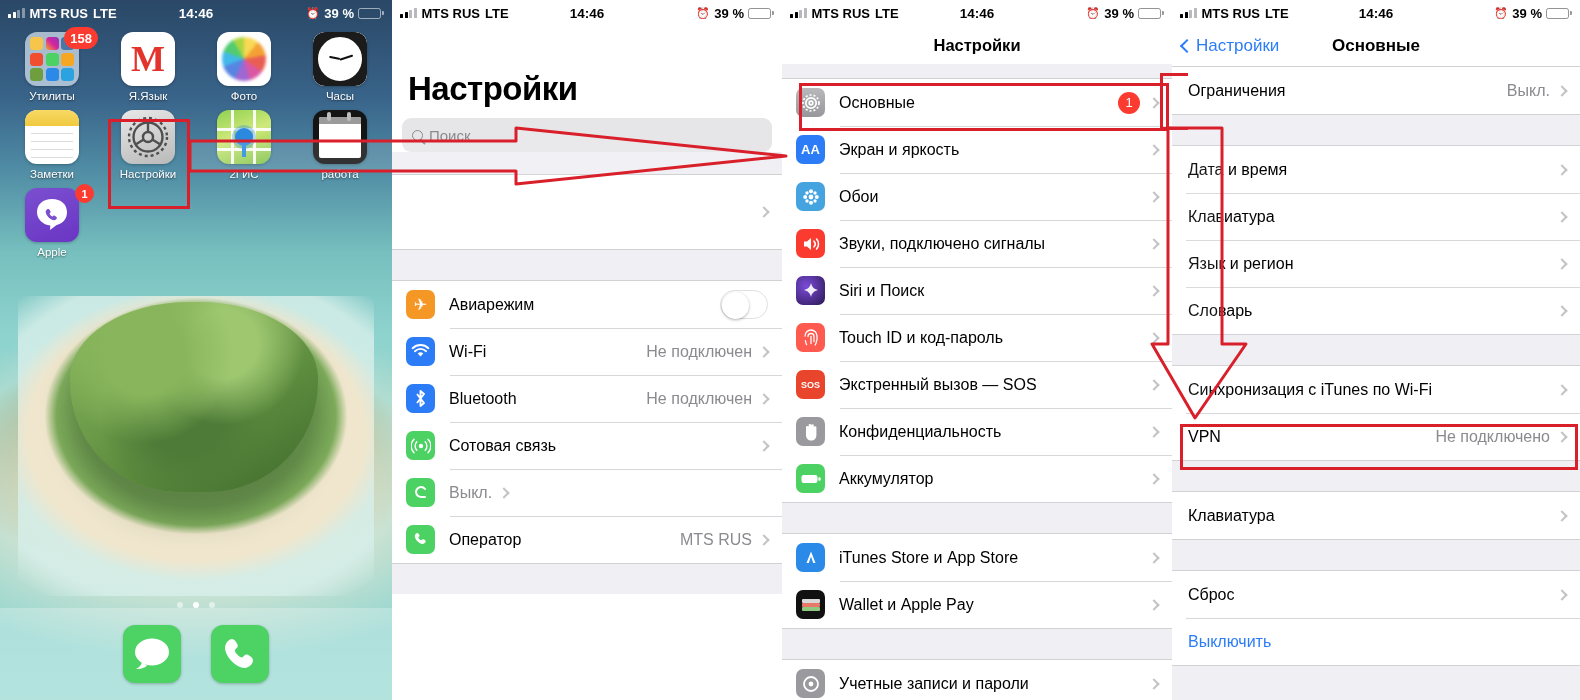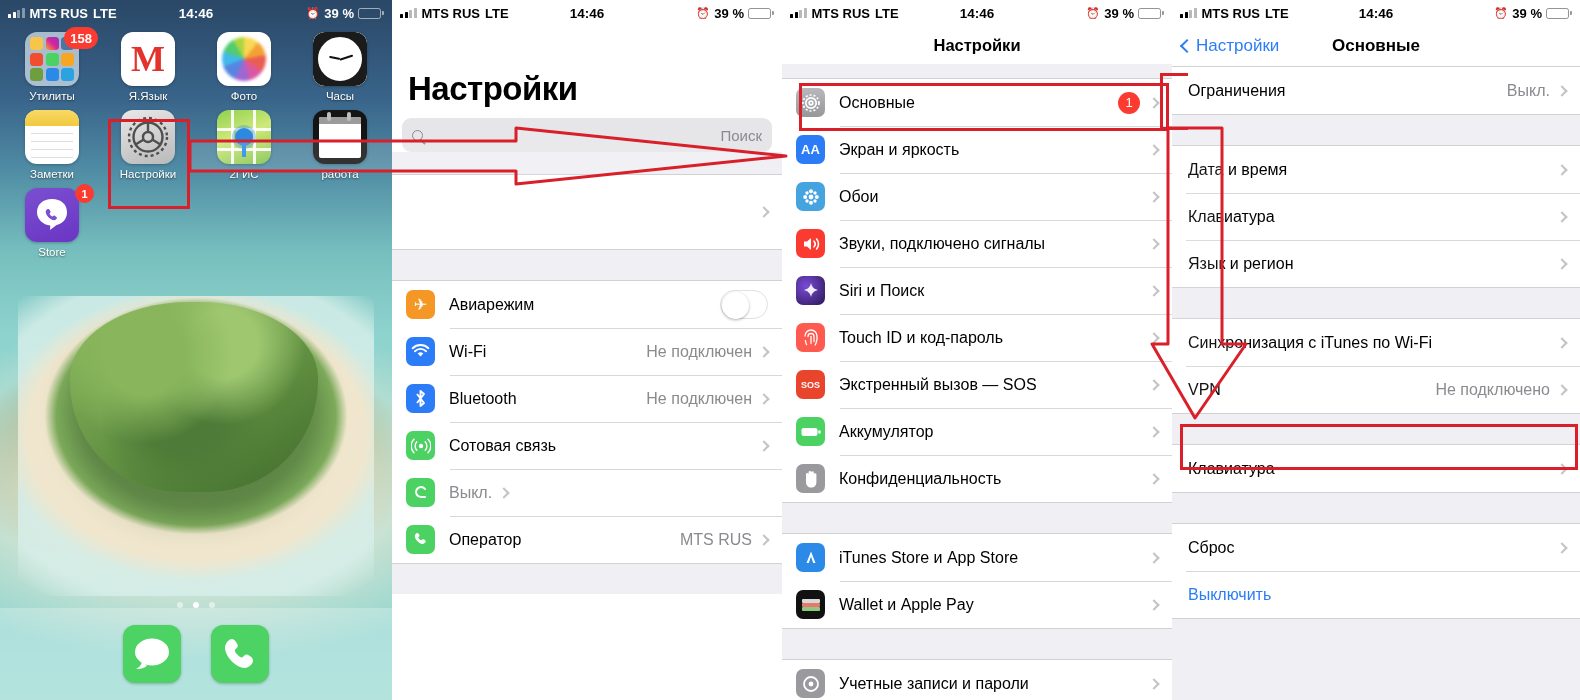--- a/index.html
+++ b/index.html
@@ -163,21 +163,21 @@
   .navbar-lg h1 { font-size: 33px; font-weight: bold; letter-spacing: -.5px; color: #000; }
   .navbar-ctr { height: 38px; display:flex; align-items:center; justify-content:center; position:relative;
                 font-size: 16.5px; font-weight: bold; color:#000; }
   .navbar-back { height: 40px; display:flex; align-items:center; position:relative; padding: 0 10px; }
   .navbar-back .back { display:flex; align-items:center; gap:3px; color:#2b7cf6; font-size:17px; }
   .navbar-back .title { position:absolute; left:0; right:0; text-align:center; font-size:17px; font-weight:bold; color:#000; pointer-events:none;}
   .chev-back { width:10px; height:10px; border-left:2.6px solid #2b7cf6; border-bottom:2.6px solid #2b7cf6;
                transform: rotate(45deg); display:inline-block; margin-right:1px; }
 
   .searchbar { margin: 6px 10px 0; height: 34px; border-radius: 9px; background: #e6e6e9;
-               display:flex; align-items:center; padding: 0 10px; gap: 6px; color:#8a8a8f; font-size:15px;justify-content:space-between; }
+               display:flex; align-items:center; padding: 0 10px; gap: 6px; color:#8a8a8f; font-size:15px; }
   .mag { width:11px; height:11px; border:1.8px solid #8a8a8f; border-radius:50%; position:relative; flex:none;}
   .mag:after{ content:''; position:absolute; right:-4px; bottom:-3px; width:6px; height:1.8px; background:#8a8a8f; transform:rotate(45deg); }
 
   .group { background:#fff; border-top:.5px solid #d2d2d4; border-bottom:.5px solid #d2d2d4; }
   .gap { height: 30px; background:#efeff4; }
   .gap.sm { height: 22px; }
   .gap.xs { height: 14px; }
 
   .row { display:flex; align-items:center; min-height: 47px; padding-left: 14px; position: relative; background:#fff; }
   .row + .row:before { content:''; position:absolute; left: 58px; right:0; top:0; height:.5px; background:#d8d8da; }
@@ -358,21 +358,21 @@
       </div>
 
       <div class="app">
         <div class="appicon viber">
           <svg width="54" height="54" viewBox="0 0 54 54">
             <path d="M27 11c9 0 15 5.4 15 13.2 0 6.3-4 11.3-10.4 12.7l-6.6 5.2.3-4.5C18 36.6 12 31.3 12 24.2 12 16.4 18 11 27 11z" fill="#fff"></path>
             <path d="M23 21c1 0 1.5.6 2.3 2 .6 1 .2 1.6-.4 2.1-.5.5-.3 1.2.6 2.2.9 1 1.8 1.4 2.3.9.6-.6 1.2-.9 2.2-.3 1.3.8 1.9 1.3 1.9 2.2 0 1.2-1.6 2.2-2.8 2.2-3.3 0-8.4-5-8.4-8.3 0-1.3 1-2.9 2.3-3z" fill="#7b4fd0"></path>
           </svg>
         </div>
         <div class="badge small">1</div>
-        <div class="applabel">Store</div>
+        <div class="applabel">Apple</div>
       </div>
     </div>
 
     <div class="dots">
         <i></i>
         <i class="on"></i>
         <i></i>
       </div>
 
     <div class="dock">
@@ -596,36 +596,36 @@
           </div>
           <div class="label">Touch ID и код-пароль</div>
           <div class="chev"></div>
         </div>
         <div class="row">
           <div class="ico ic-sos">SOS</div>
           <div class="label">Экстренный вызов — SOS</div>
           <div class="chev"></div>
         </div>
         <div class="row">
+          <div class="ico ic-priv">
+            <svg width="18" height="20" viewBox="0 0 18 20">
+                <path d="M4 11V5.2a1.3 1.3 0 0 1 2.6 0V9V3.2a1.3 1.3 0 0 1 2.6 0V9V3.6a1.3 1.3 0 0 1 2.6 0V9.4V5.6a1.3 1.3 0 0 1 2.6 0V13c0 3.6-2.2 5.6-5.2 5.6S4 16.4 4 13z" fill="#fff"></path>
+              </svg>
+          </div>
+          <div class="label">Конфиденциальность</div>
+          <div class="chev"></div>
+        </div>
+        <div class="row">
           <div class="ico ic-batt">
             <svg width="22" height="14" viewBox="0 0 22 14">
                 <rect x="1.5" y="3" width="16" height="8" rx="2.2" fill="#fff"></rect>
                 <rect x="18.4" y="5.3" width="2.2" height="3.4" rx="1" fill="#fff"></rect>
               </svg>
           </div>
           <div class="label">Аккумулятор</div>
-          <div class="chev"></div>
-        </div>
-        <div class="row">
-          <div class="ico ic-priv">
-            <svg width="18" height="20" viewBox="0 0 18 20">
-                <path d="M4 11V5.2a1.3 1.3 0 0 1 2.6 0V9V3.2a1.3 1.3 0 0 1 2.6 0V9V3.6a1.3 1.3 0 0 1 2.6 0V9.4V5.6a1.3 1.3 0 0 1 2.6 0V13c0 3.6-2.2 5.6-5.2 5.6S4 16.4 4 13z" fill="#fff"></path>
-              </svg>
-          </div>
-          <div class="label">Конфиденциальность</div>
           <div class="chev"></div>
         </div>
       </div>
 
       <div class="gap"></div>
       <div class="group">
         <div class="row">
           <div class="ico ic-itunes">
             <svg width="22" height="22" viewBox="0 0 22 22">
                 <path d="M11 4.5 15.5 16h-2.3L11 9.4 8.8 16H6.5z" fill="#fff"></path>
@@ -710,20 +710,24 @@
           <div class="chev"></div>
         </div>
         <div class="row noicon" style="padding-left:16px">
           <div class="label">Клавиатура</div>
           <div class="chev"></div>
         </div>
         <div class="row noicon" style="padding-left:16px">
           <div class="label">Язык и регион</div>
           <div class="chev"></div>
         </div>
+        <div class="row noicon" style="padding-left:16px">
+          <div class="label">Словарь</div>
+          <div class="chev"></div>
+        </div>
       </div>
       <div class="gap"></div>
 
       <div class="group">
         <div class="row noicon" style="padding-left:16px">
           <div class="label">Синхронизация с iTunes по Wi-Fi</div>
           <div class="chev"></div>
         </div>
         <div class="row noicon" style="padding-left:16px">
           <div class="label">VPN</div>

